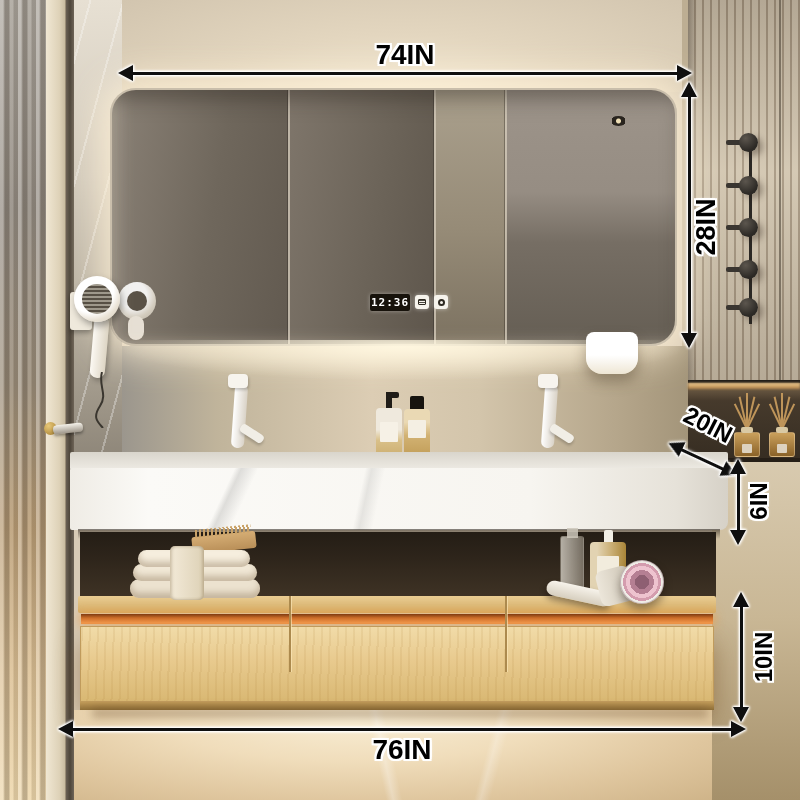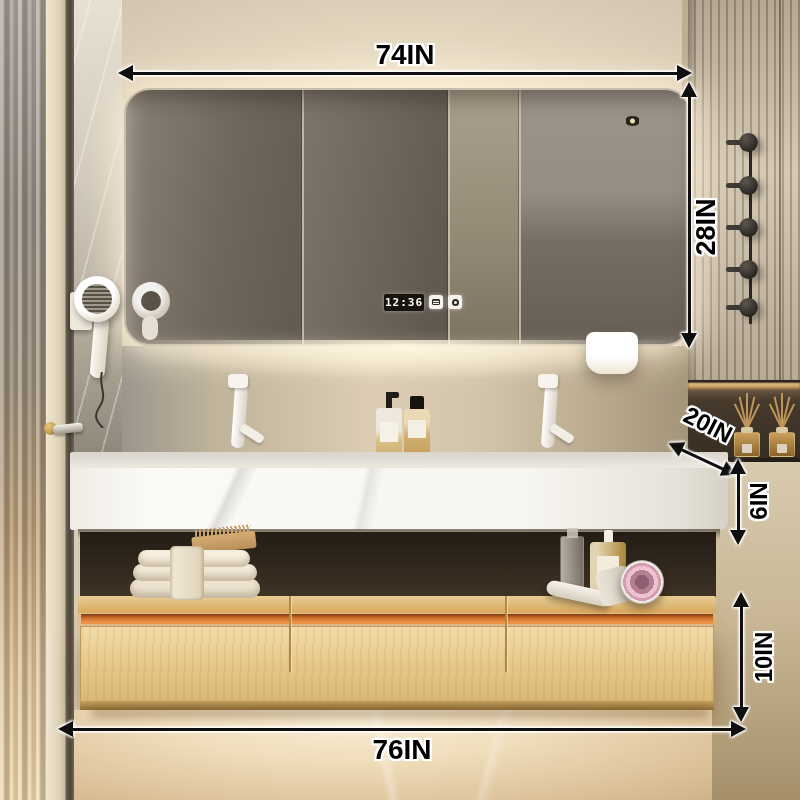--- a/index.html
+++ b/index.html
@@ -70,21 +70,21 @@
   .stick{bottom:28px;left:14px;width:2px;height:32px;background:#bf955a;transform-origin:bottom center;}
   .stick:nth-child(1){transform:rotate(-26deg);height:28px}
   .stick:nth-child(2){transform:rotate(-13deg);height:33px}
   .stick:nth-child(3){transform:rotate(0deg);height:36px}
   .stick:nth-child(4){transform:rotate(13deg);height:33px}
   .stick:nth-child(5){transform:rotate(26deg);height:28px}
   .right-wall{left:712px;top:462px;width:88px;height:338px;
     background:linear-gradient(180deg,#d8caaf 0%,#c9b795 46%,#a5906a 100%);}
 
   
-  .mirror{left:124px;top:88px;width:567px;height:258px;border-radius:26px;overflow:hidden;
+  .mirror{left:110px;top:88px;width:567px;height:258px;border-radius:26px;overflow:hidden;
     border:2px solid #c9beab;
     box-shadow:0 0 36px 9px rgba(255,241,214,.85), inset 0 0 14px rgba(255,248,230,.35);}
   .mdoor{top:0;height:100%;}
   .md1{left:0;width:176px;background:linear-gradient(100deg,#8a8176 0%,#6f675c 55%,#625a50 100%);}
   .md2{left:176px;width:146px;background:linear-gradient(100deg,#7f766b 0%,#6b6358 60%,#5e564c 100%);}
   .md3{left:322px;width:72px;background:linear-gradient(180deg,#aaa08d 0%,#968b77 55%,#7c7261 100%);}
   .md4{left:394px;width:173px;background:linear-gradient(180deg,#9d948a 0%,#968d83 40%,#766e64 60%,#655e54 100%);}
   .seam{top:0;width:2px;height:100%;background:rgba(214,204,188,.75);box-shadow:-1px 0 0 rgba(40,35,28,.35);}
   .s1{left:176px}.s2{left:322px}.s3{left:393px}
   .mshade{left:0;top:0;width:100%;height:100%;

